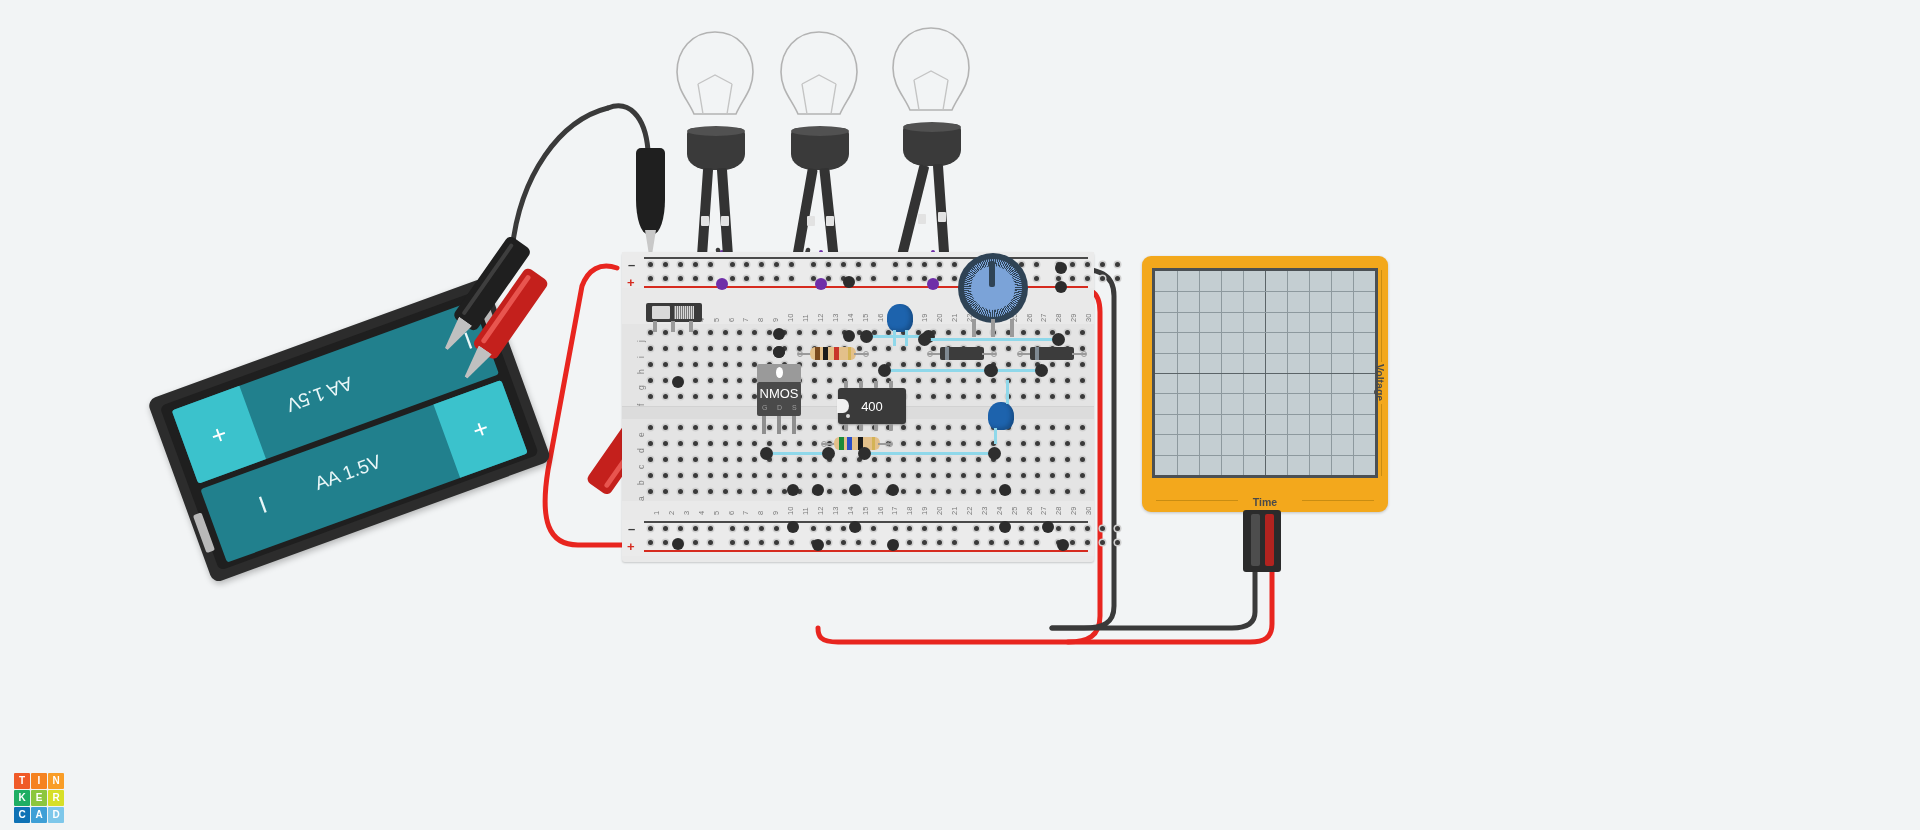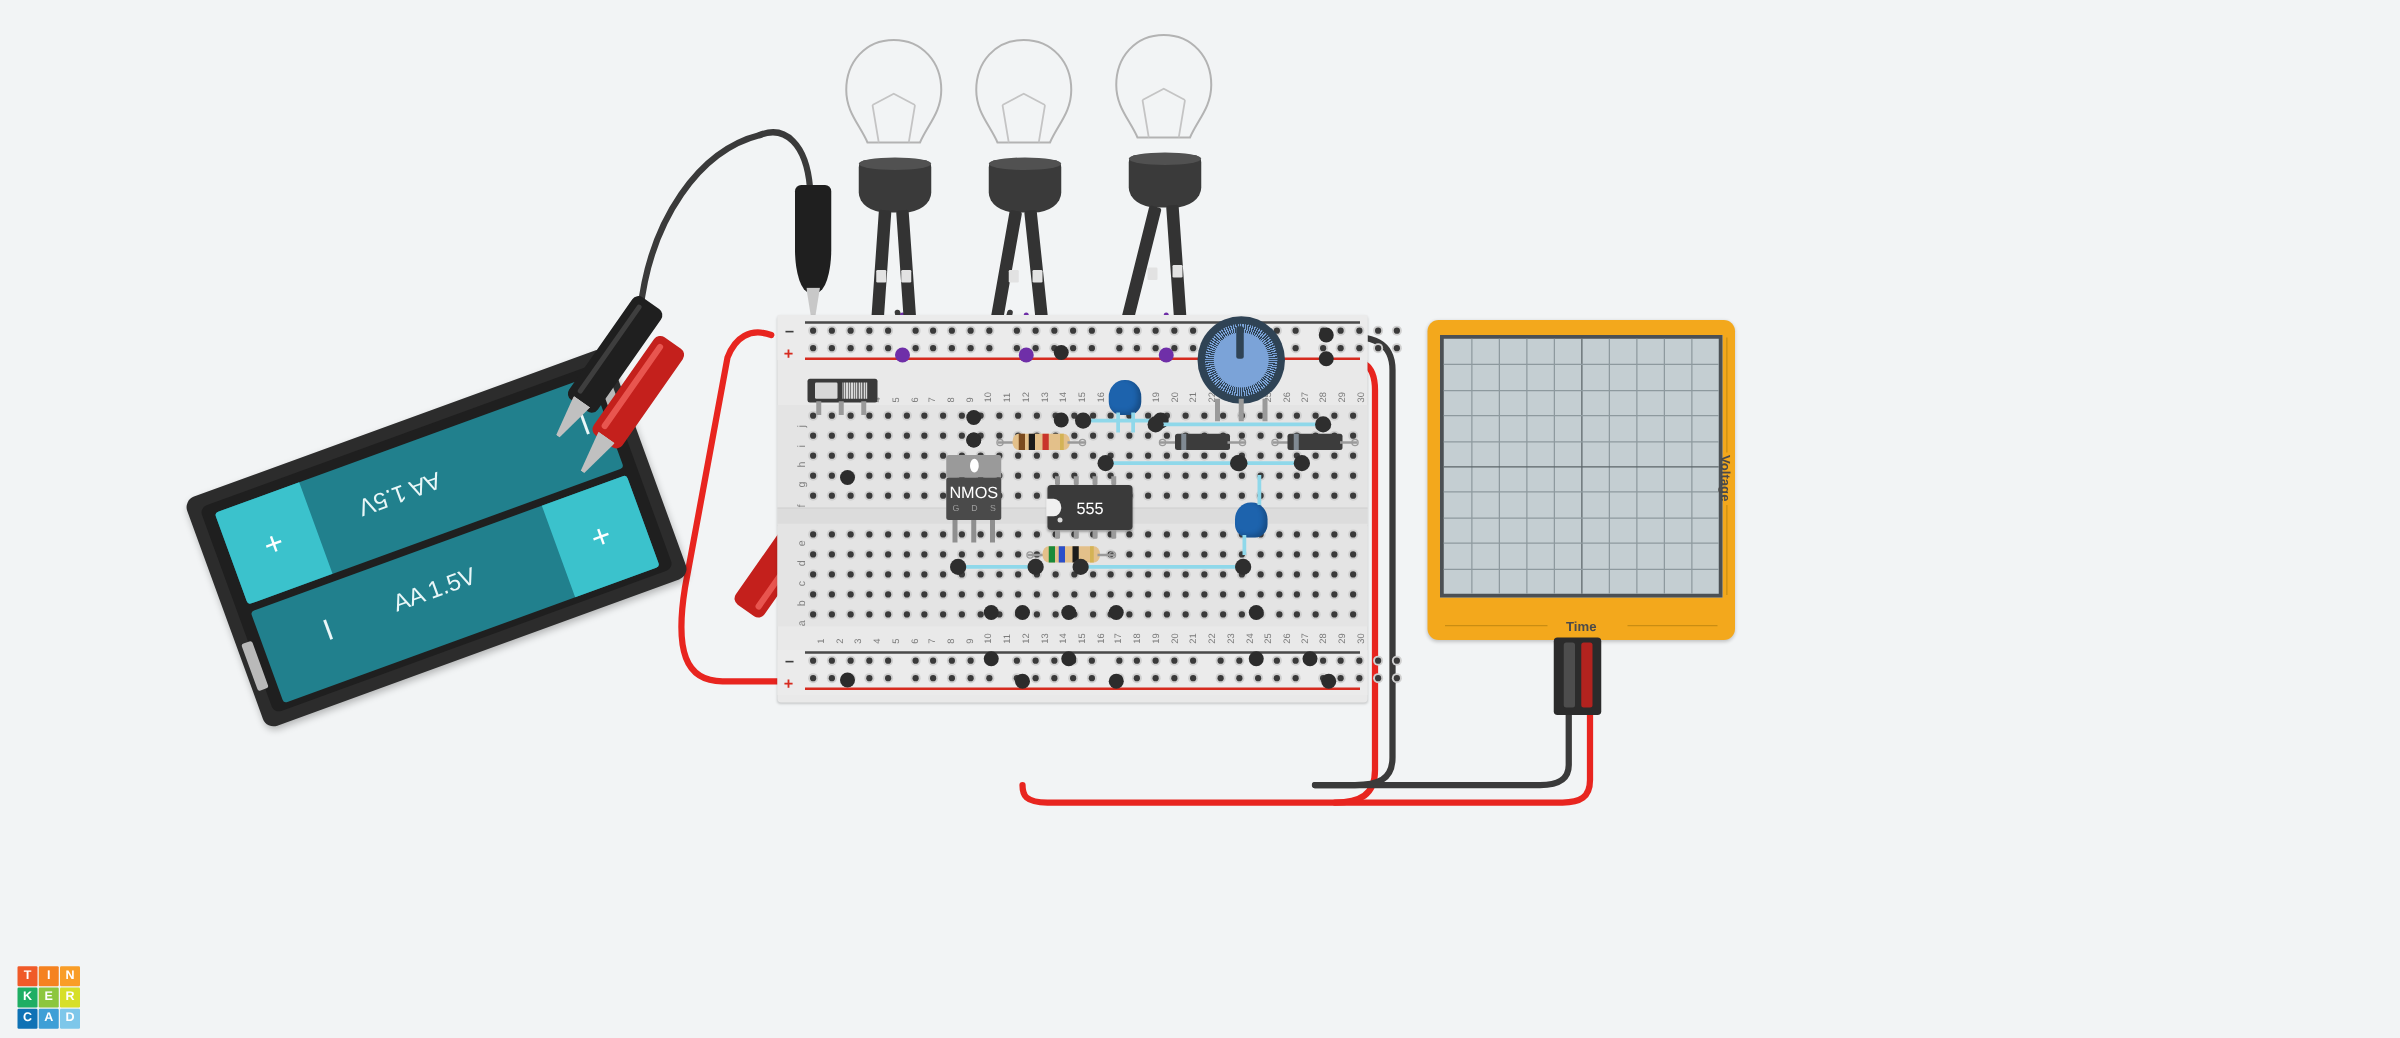--- a/index.html
+++ b/index.html
@@ -807,21 +807,21 @@
   </div>
 
   <div class="abs" style="left:838px;top:388px;width:68px;height:36px;">
     <div class="abs" style="left:0;top:-7px;width:68px;height:7px;">
       <div class="ic-pin" style="left:6px;top:0;"></div>
       <div class="ic-pin" style="left:21px;top:0;"></div>
       <div class="ic-pin" style="left:36px;top:0;"></div>
       <div class="ic-pin" style="left:51px;top:0;"></div>
     </div>
     <div class="chip-ic" style="left:0;top:0;width:68px;height:36px;">
-      <span>555</span>
+      <span>400</span>
     </div>
     <div class="abs" style="left:-1px;top:11px;width:12px;height:14px;background:#f0f0f0;border-radius:0 50% 50% 0;"></div>
     <div class="abs" style="left:8px;top:26px;width:4px;height:4px;border-radius:50%;background:#dadada;"></div>
     <div class="abs" style="left:0;top:36px;width:68px;height:7px;">
       <div class="ic-pin" style="left:6px;top:0;"></div>
       <div class="ic-pin" style="left:21px;top:0;"></div>
       <div class="ic-pin" style="left:36px;top:0;"></div>
       <div class="ic-pin" style="left:51px;top:0;"></div>
     </div>
   </div>

